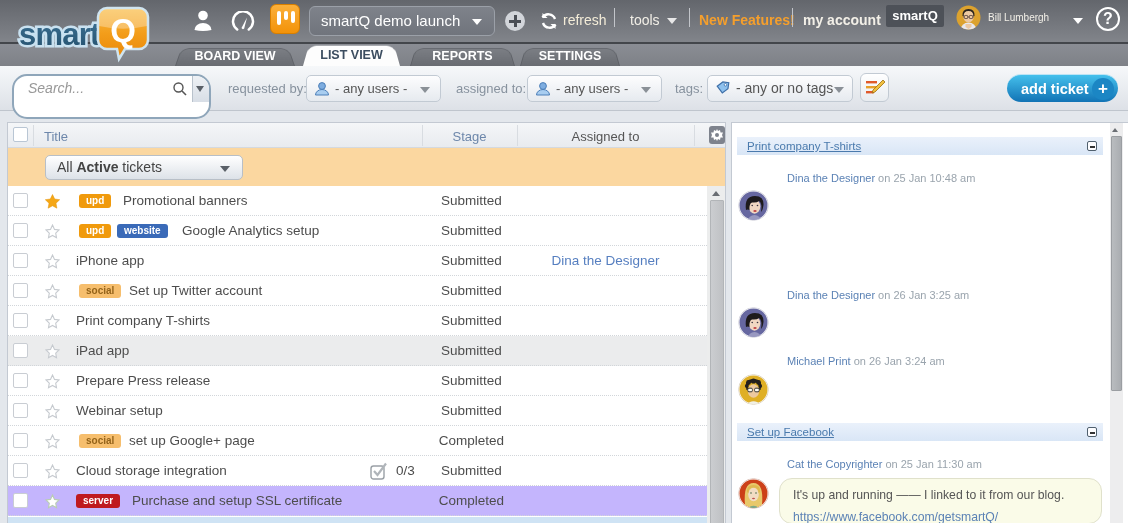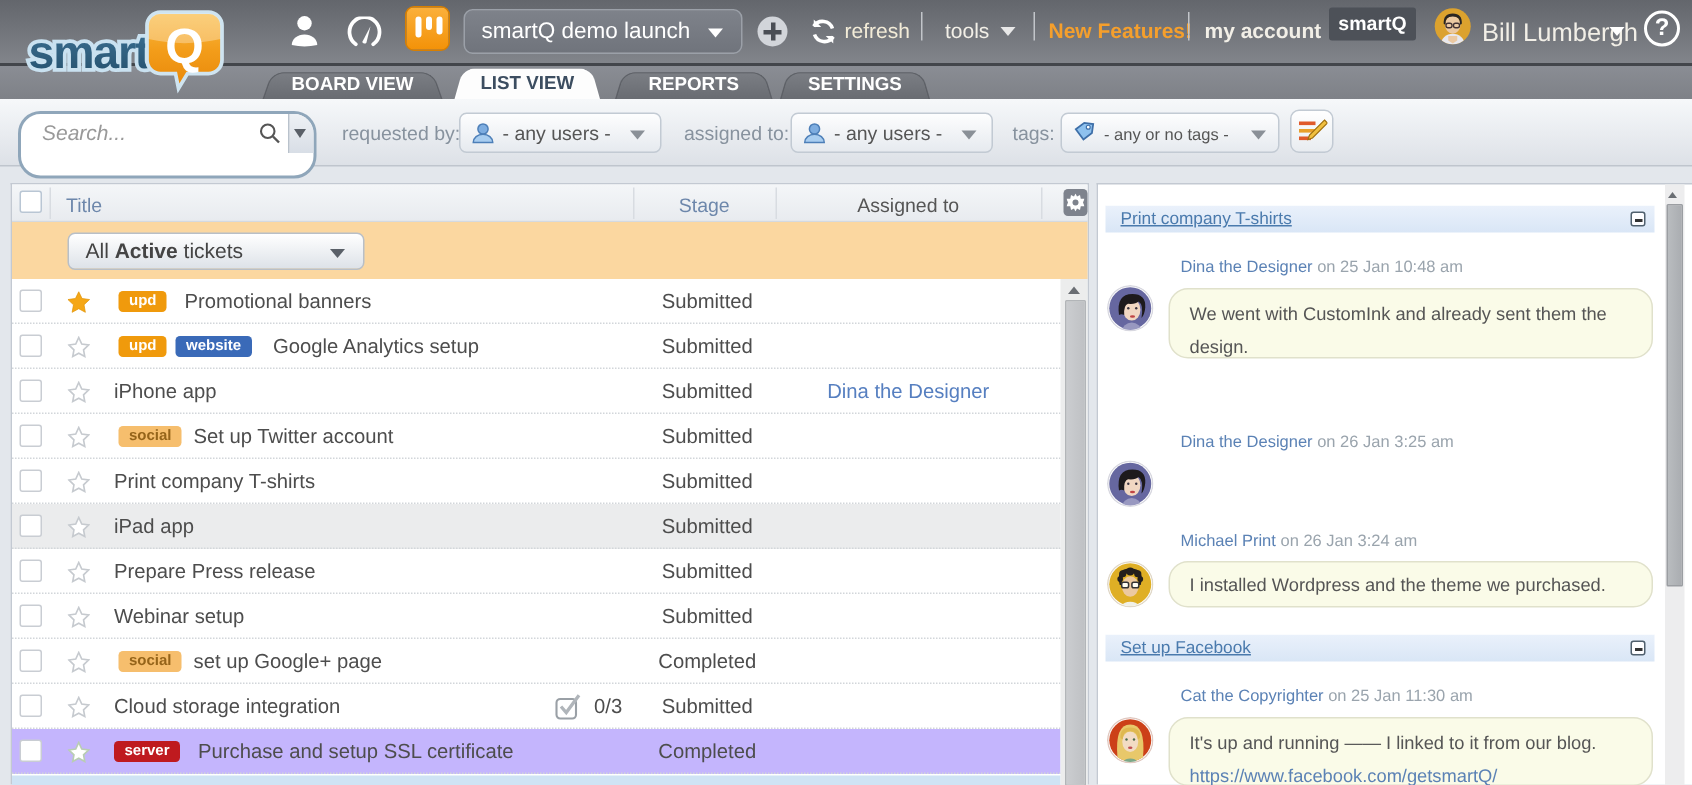--- a/index.html
+++ b/index.html
@@ -121,21 +121,21 @@
   <circle cx="12.5" cy="12.5" r="12" fill="#dca22e"></circle>
   <g clip-path="url(#bc)">
     <path d="M4.5 25 a8 7.5 0 0 1 16 0 z" fill="#e8e8ee"></path>
     <path d="M9.5 19 h6 v3 l-3 2 l-3 -2 z" fill="#ecc9a2"></path>
     <ellipse cx="12.5" cy="11.5" rx="5.2" ry="6" fill="#ecc9a2"></ellipse>
     <path d="M6.5 11 q-0.5 -7 6 -7 q6.5 0 6 7 l-1.2 0.5 q0.5 -5.5 -4.8 -5.5 q-5.3 0 -4.8 5.5 z" fill="#2a2522"></path>
     <rect x="8" y="10.5" width="4" height="3" rx="1.4" fill="none" stroke="#433" stroke-width="0.9"></rect>
     <rect x="13" y="10.5" width="4" height="3" rx="1.4" fill="none" stroke="#433" stroke-width="0.9"></rect>
   </g>
 </svg>
-<div class="tbtxt" style="left:988px;font-size:17px">Bill Lumbergh</div>
+<div class="tbtxt" style="left:988px;font-size:10px">Bill Lumbergh</div>
 <div class="tri" style="left:1073px;top:18px;border-top-color:#fff"></div>
 
 <div class="abs" style="left:1096px;top:7px;width:24px;height:24px;border:2.5px solid #fff;border-radius:50%;color:#fff;font-weight:bold;font-size:16px;text-align:center;line-height:20px;z-index:4">?</div>
 
 <div class="tab" style="left:175px;top:46px;width:120px;height:20px;line-height:21px"><span>BOARD VIEW</span></div>
 <div class="tab" id="activetab" style="left:303px;top:43px;width:97px;height:23px;line-height:25px;color:#3c4d60"><span>LIST VIEW</span></div>
 <div class="tab" style="left:410px;top:46px;width:105px;height:20px;line-height:21px"><span>REPORTS</span></div>
 <div class="tab" style="left:520px;top:46px;width:100px;height:20px;line-height:21px"><span>SETTINGS</span></div>
 <style>#activetab::before{background:#fdfdfd;border-color:#fff}</style>
 
@@ -167,32 +167,36 @@
       </svg>
     <span style="margin-left:28px">- any users -</span>
     <div class="tri" style="right:10px"></div>
   </div>
   <div class="flabel" style="left:675px">tags:</div>
   <div class="fdd" style="left:707px;width:146px">
     <svg class="abs" style="left:7px;top:4px" width="17" height="17" viewBox="0 0 17 17">
         <path d="M2 7 L7 2 h6 v6 L8 13 z" fill="#8ec1ee" stroke="#3e6fa8" stroke-width="1.2" transform="rotate(8 8 8)"></path>
         <circle cx="10.5" cy="4.8" r="1.3" fill="#fff" stroke="#3e6fa8" stroke-width="0.8"></circle>
       </svg>
-    <span style="margin-left:28px;font-size:11px">- any or no tags -</span>
+    <span style="margin-left:28px;font-size:14px">- any or no tags -</span>
     <div class="tri" style="right:8px"></div>
   </div>
   <div class="abs" style="left:860px;top:7px;width:29px;height:29px;background:linear-gradient(#fff,#e8ecf0);border:1px solid #c2cad3;border-radius:6px">
     <svg class="abs" style="left:4px;top:4px" width="20" height="20" viewBox="0 0 20 20">
       <rect x="1" y="3" width="11" height="2.4" fill="#e05a2b"></rect>
       <rect x="1" y="8" width="11" height="2.4" fill="#e8a02b"></rect>
       <rect x="1" y="13" width="8" height="2.4" fill="#e05a2b"></rect>
       <path d="M18 2 l2 2 L10 14 l-3 1 l1 -3 z" fill="#f0c040" stroke="#a07010" stroke-width="0.8"></path>
     </svg>
   </div>
 
+  <div class="abs" style="left:1007px;top:8px;width:111px;height:28px;border-radius:14px;background:linear-gradient(#45c0ec,#1173b5);border-top:1px solid #bce4f5">
+    <div class="abs" style="left:14px;top:6px;color:#fff;font-weight:bold;font-size:14.5px">add ticket</div>
+    <div class="abs" style="left:85px;top:3px;width:22px;height:22px;border-radius:50%;background:#1b86c4;color:#fff;font-size:17px;font-weight:bold;text-align:center;line-height:21px">+</div>
+  </div>
 </div>
 <div id="content"></div>
 
 <div id="table">
   <div id="orangerow">
     <div class="abs" style="left:37px;top:7px;width:198px;height:25px;background:linear-gradient(#fff,#dde2e8);border:1px solid #b8bfc7;border-radius:5px;font-size:14px;color:#444;line-height:23px">
       <span style="margin-left:11px">All <b>Active</b> tickets</span>
       <div class="tri" style="right:12px;top:10px;border-top-color:#5a6068"></div>
     </div>
   </div>
@@ -337,21 +341,20 @@
     <circle cx="15.5" cy="15.5" r="14" fill="#6667a0"></circle>
     <g clip-path="url(#av1)">
       <ellipse cx="16.5" cy="16.5" rx="5.8" ry="7.2" fill="#f1d7c2"></ellipse>
       <path d="M8 20 q-2 -14 9 -14 q9 0 8.5 9 q-0.5 5 -2.5 7 q1.5 -9 -2 -11 q-2 2 -7 1.5 q-3 1 -2.5 7.5 q-2 -1 -3.5 0 z" fill="#1d1a1c"></path>
       <ellipse cx="17" cy="21" rx="1.7" ry="0.9" fill="#c04545"></ellipse>
       <circle cx="14.2" cy="15.5" r="0.8" fill="#3a3440"></circle>
         <circle cx="19.5" cy="15.5" r="0.8" fill="#3a3440"></circle>
       <path d="M10 31 a6.5 6 0 0 1 13 0 z" fill="#9898c0"></path>
     </g>
   </svg>
-  <div class="bubble" style="top:69px;height:47px">We went with CustomInk and already sent them the design.</div>
 
   <div class="author" style="top:166px"><b>Dina the Designer</b> on 26 Jan 3:25 am</div>
   <svg class="avatar" style="top:184px" width="31" height="31" viewBox="0 0 31 31">
     <circle cx="15.5" cy="15.5" r="15" fill="#fff" stroke="#d8d8e0" stroke-width="1"></circle>
     <circle cx="15.5" cy="15.5" r="14" fill="#6667a0"></circle>
     <g clip-path="url(#av1)">
       <ellipse cx="16.5" cy="16.5" rx="5.8" ry="7.2" fill="#f1d7c2"></ellipse>
       <path d="M8 20 q-2 -14 9 -14 q9 0 8.5 9 q-0.5 5 -2.5 7 q1.5 -9 -2 -11 q-2 2 -7 1.5 q-3 1 -2.5 7.5 q-2 -1 -3.5 0 z" fill="#1d1a1c"></path>
       <ellipse cx="17" cy="21" rx="1.7" ry="0.9" fill="#c04545"></ellipse>
       <circle cx="14.2" cy="15.5" r="0.8" fill="#3a3440"></circle>
@@ -370,21 +373,20 @@
       <circle cx="10.5" cy="8.5" r="2.4" fill="#231f1d"></circle>
         <circle cx="15.5" cy="7" r="2.6" fill="#231f1d"></circle>
         <circle cx="20.5" cy="8.5" r="2.4" fill="#231f1d"></circle>
       <circle cx="8.8" cy="12" r="1.9" fill="#231f1d"></circle>
         <circle cx="22.2" cy="12" r="1.9" fill="#231f1d"></circle>
       <rect x="9.8" y="14.2" width="4.6" height="3.6" rx="1.2" fill="#fffdf2" stroke="#333" stroke-width="1"></rect>
       <rect x="16.6" y="14.2" width="4.6" height="3.6" rx="1.2" fill="#fffdf2" stroke="#333" stroke-width="1"></rect>
       <path d="M9 31 a7 6 0 0 1 13 0 z" fill="#f0f0e8"></path>
     </g>
   </svg>
-  <div class="bubble" style="top:251px;height:31px;line-height:18px">I installed Wordpress and the theme we purchased.</div>
 
   <div class="phead" style="top:299px">
       <a>Set up Facebook</a>
       <div class="minus"></div>
     </div>
   <div class="author" style="top:335px"><b>Cat the Copyrighter</b> on 25 Jan 11:30 am</div>
   <svg class="avatar" style="top:355px" width="31" height="31" viewBox="0 0 31 31">
     <circle cx="15.5" cy="15.5" r="15" fill="#fff" stroke="#e0c8c0" stroke-width="1"></circle>
     <circle cx="15.5" cy="15.5" r="14" fill="#cc4018"></circle>
     <g clip-path="url(#av1)">

